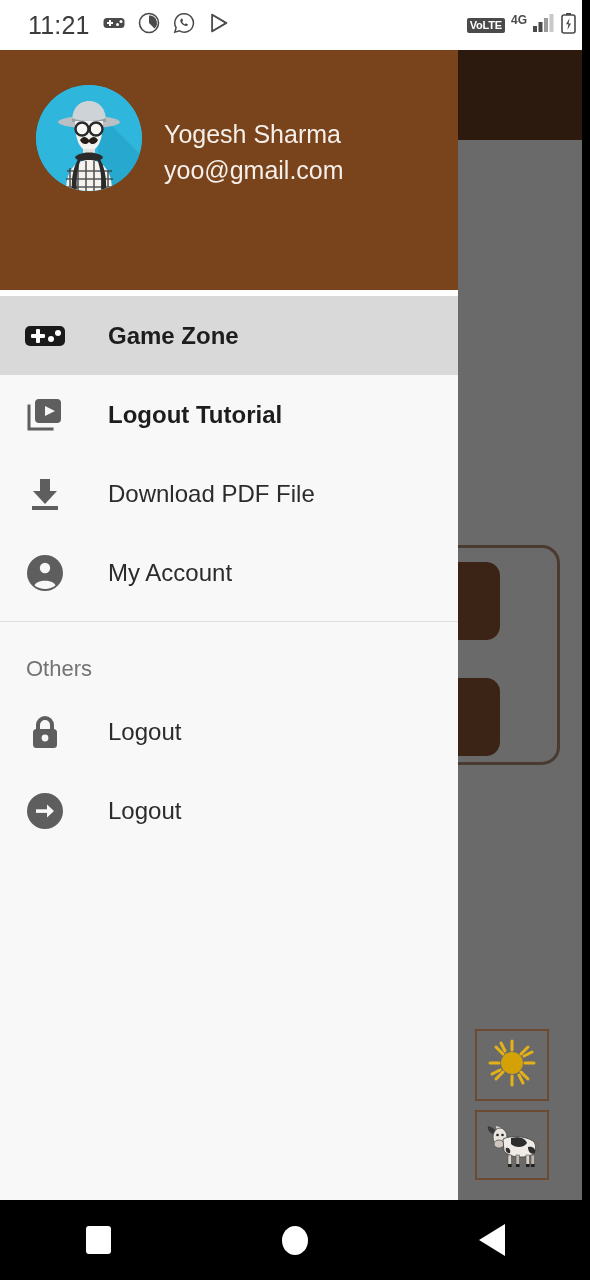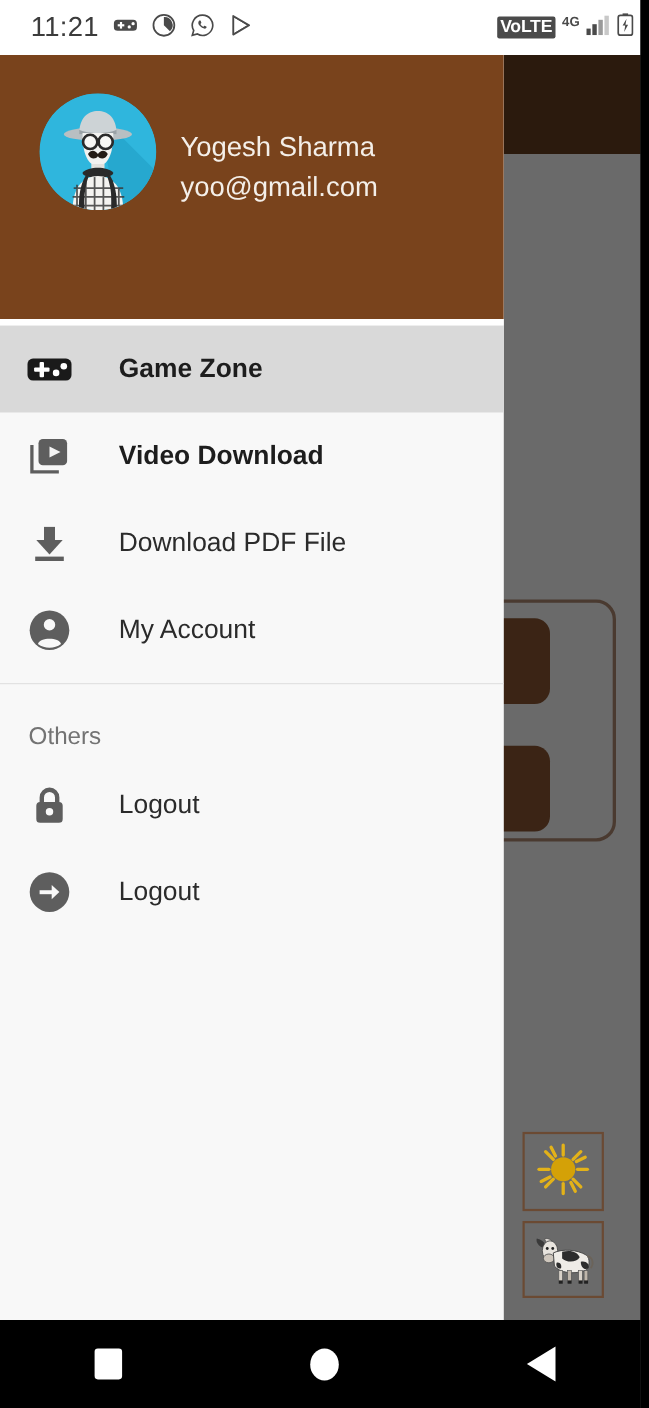--- a/index.html
+++ b/index.html
@@ -45,21 +45,21 @@
   }
   .status-right {
     margin-left: auto;
     display: flex;
     align-items: center;
     gap: 6px;
   }
   .volte-badge {
     background: #4a4a4a;
     color: #fff;
-    font-size: 16px;
+    font-size: 11px;
     font-weight: bold;
     padding: 2px 3px;
     border-radius: 2px;
     letter-spacing: -0.2px;
     line-height: 1;
   }
   .netlabel {
     font-size: 12px;
     color: #4a4a4a;
     font-weight: bold;
@@ -409,21 +409,21 @@
     </div>
 
     <div class="menu-item">
       <span class="menu-icon">
         <svg width="40" height="40" viewBox="0 0 40 40">
           <path d="M4 11 L4 34 L27 34" fill="none" stroke="#5e5e5e" stroke-width="3" stroke-linecap="square"></path>
           <rect x="10" y="4" width="26" height="24" rx="4" fill="#5e5e5e"></rect>
           <path d="M20 11 L30 16 L20 21 Z" fill="#f5f5f5"></path>
         </svg>
       </span>
-      <span class="menu-label bold">Video Download</span>
+      <span class="menu-label bold">Logout Tutorial</span>
     </div>
 
     <div class="menu-item">
       <span class="menu-icon">
         <svg width="38" height="38" viewBox="0 0 38 38">
           <rect x="14" y="4" width="10" height="14" fill="#5e5e5e"></rect>
           <path d="M7 16 L31 16 L19 29 Z" fill="#5e5e5e"></path>
           <rect x="6" y="31" width="26" height="4" fill="#5e5e5e"></rect>
         </svg>
       </span>

